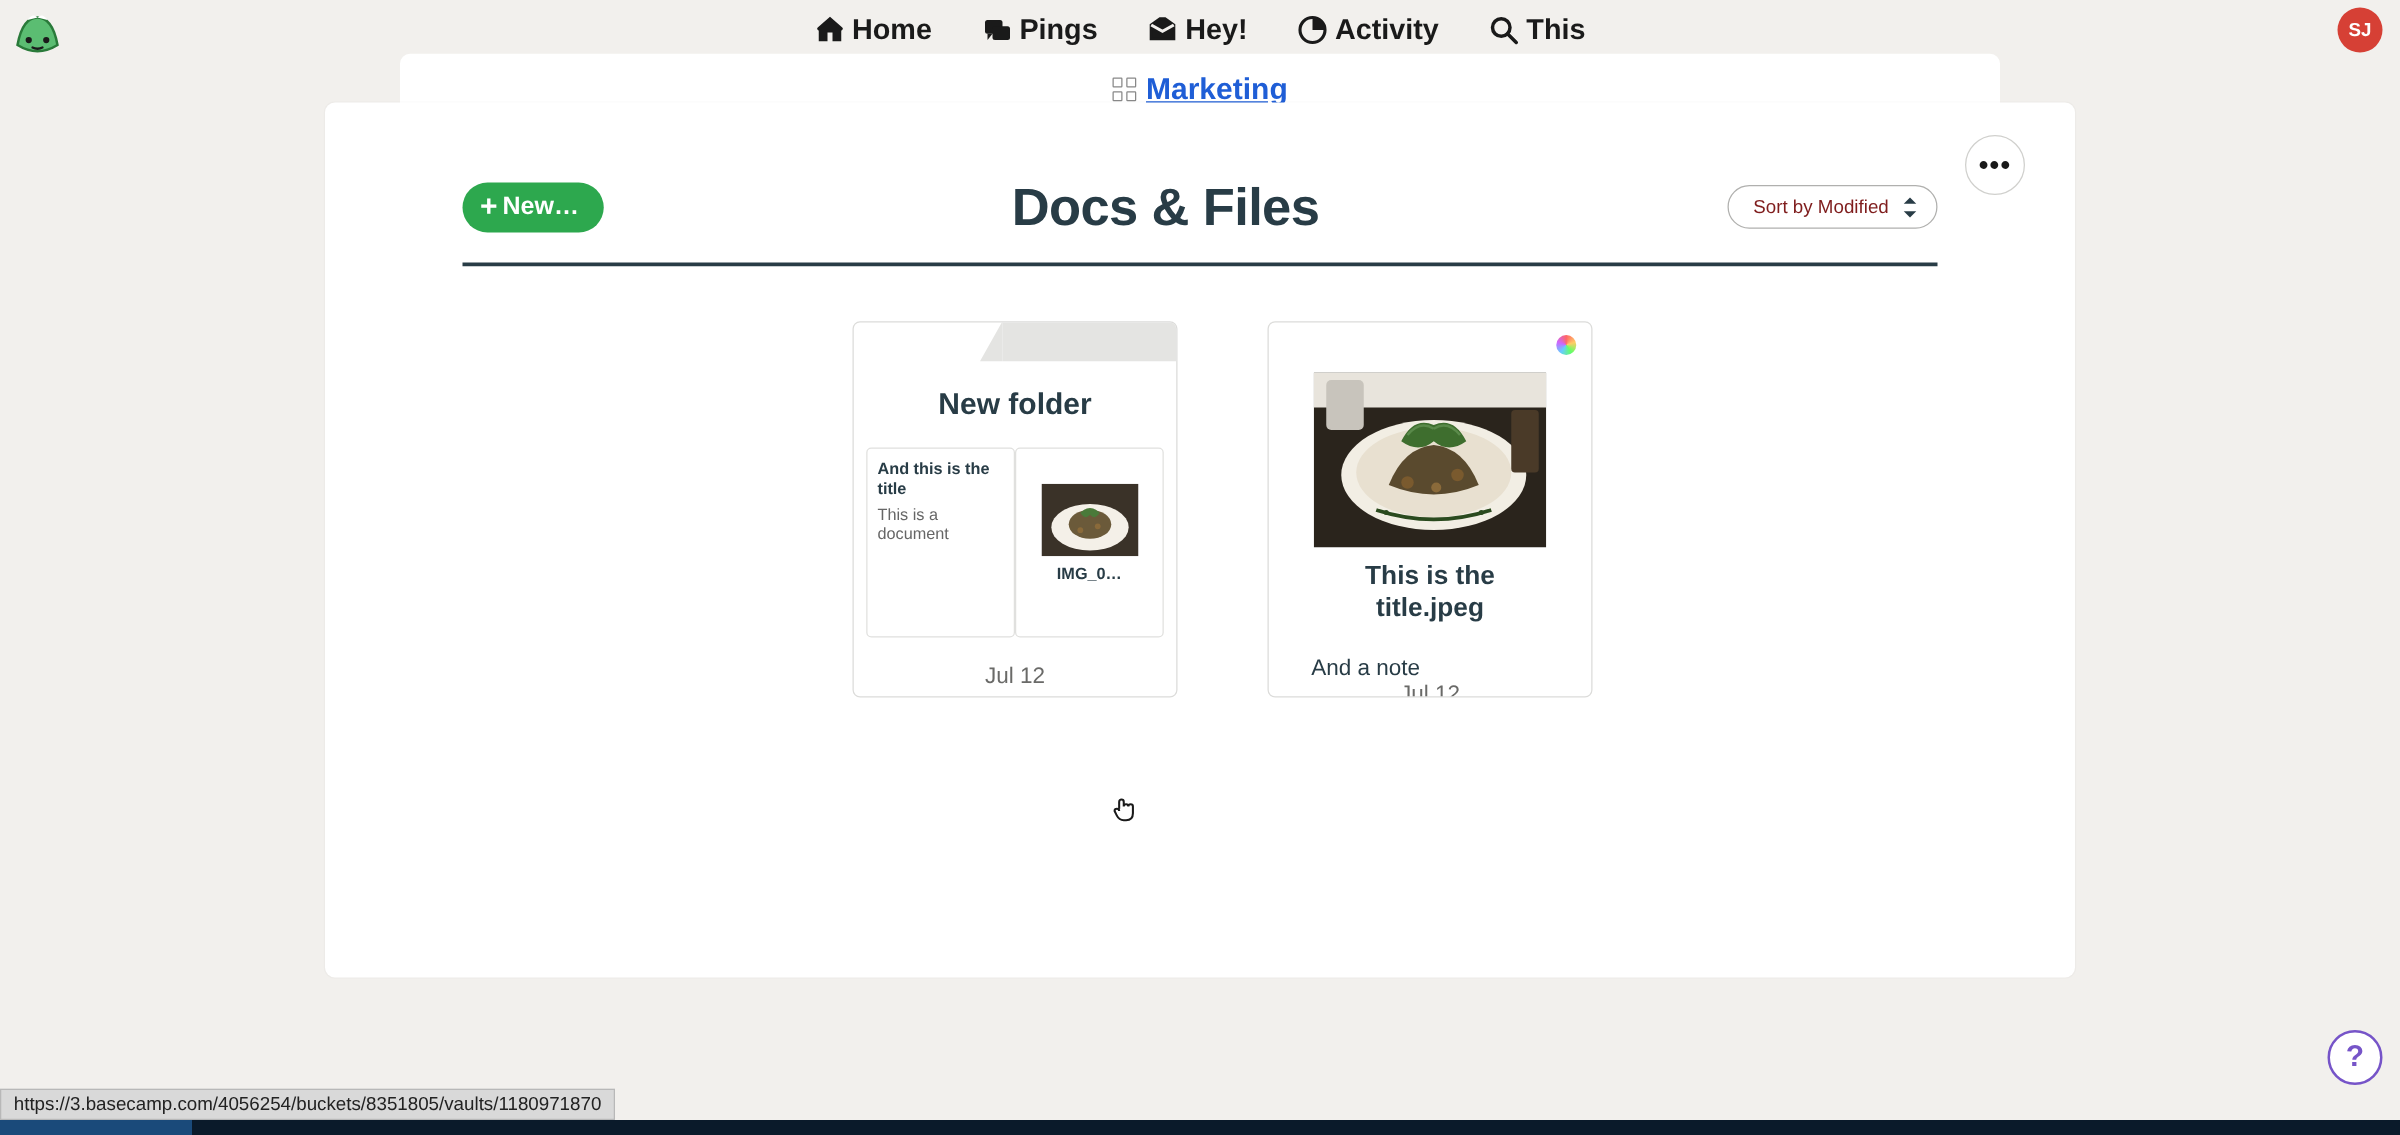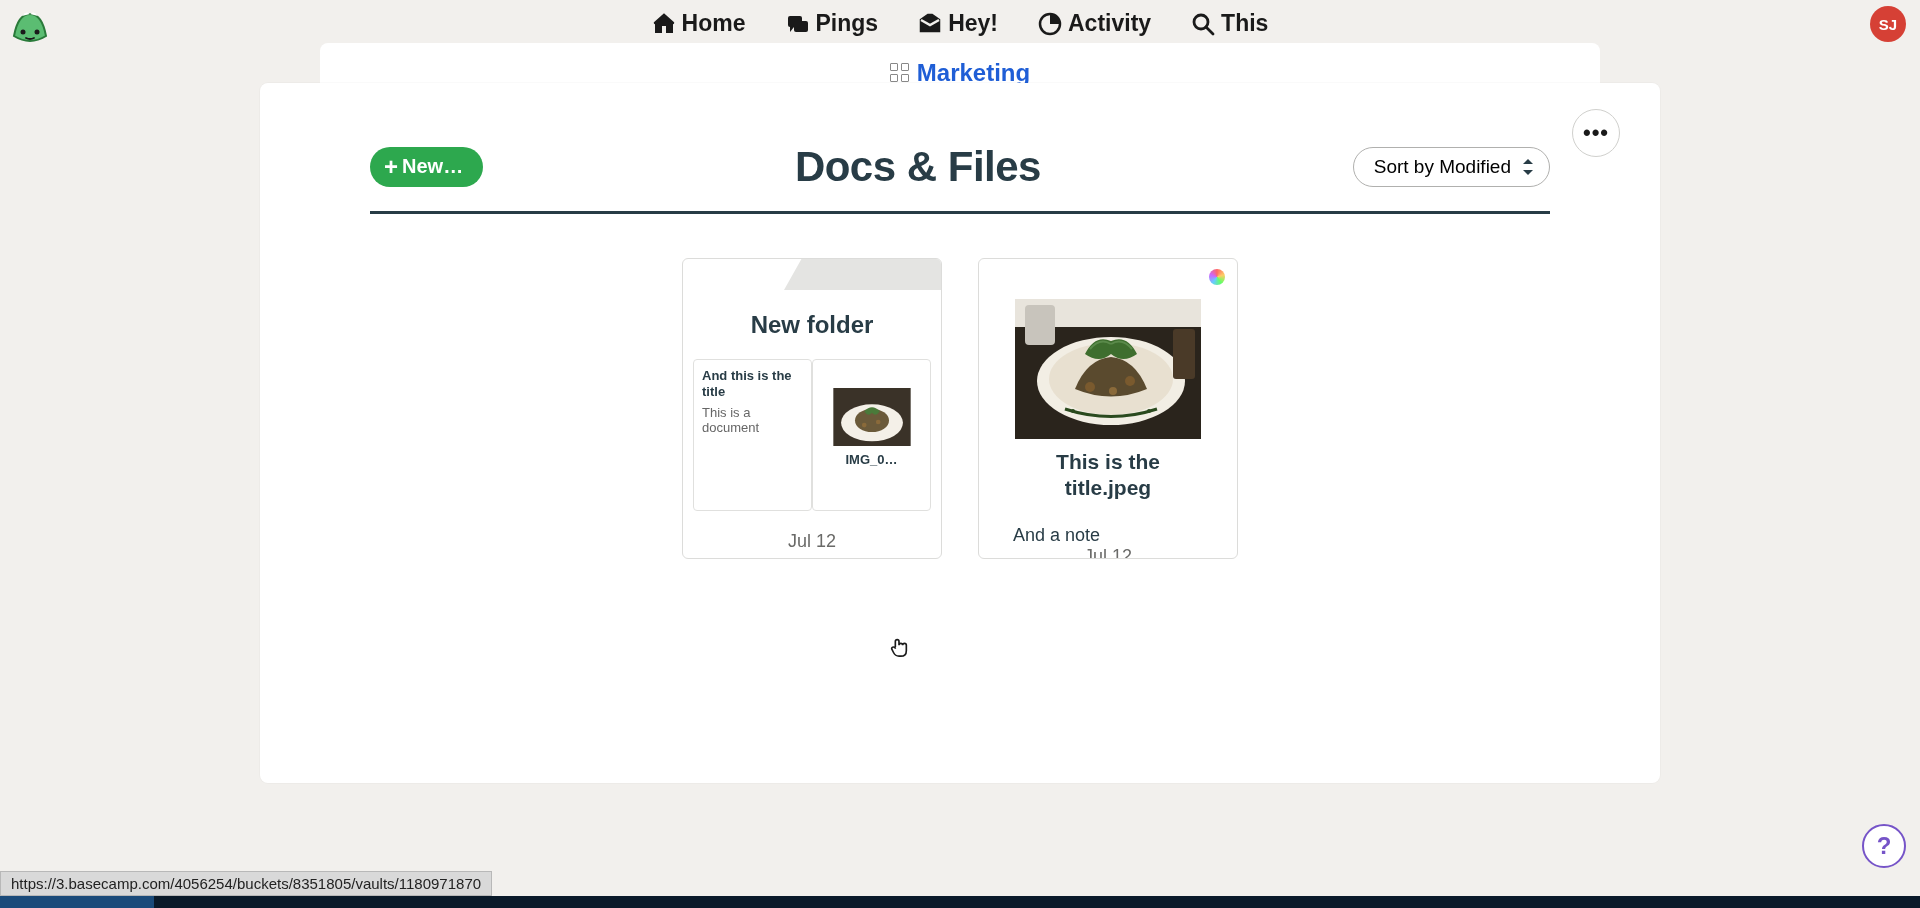--- a/index.html
+++ b/index.html
@@ -143,22 +143,22 @@
     .page-title {
       font-size: 42px;
       font-weight: 800;
       color: #283c46;
       letter-spacing: -0.5px;
     }
     .sort-select {
       border: 1px solid #b0b0ae;
       border-radius: 999px;
       padding: 8px 38px 8px 20px;
-      font-size: 19px;
-      color: #000000;
+      font-size: 15px;
+      color: #7f1d1d;
       background: #fff;
       cursor: pointer;
       position: relative;
       display: flex;
       align-items: center;
     }
     .sort-select::after {
       content: "";
       position: absolute;
       right: 16px;
@@ -192,20 +192,21 @@
       width: 260px;
       height: 301px;
       border: 1px solid #dcdcda;
       border-radius: 6px;
       position: relative;
       background: #fff;
       cursor: pointer;
       display: flex;
       flex-direction: column;
       overflow: hidden;
+      margin-left: 36px;
     }
     .folder-tab {
       position: absolute;
       top: -1px;
       right: -1px;
       width: 140px;
       height: 32px;
       background: #e4e4e2;
       border-radius: 0 6px 0 0;
     }

